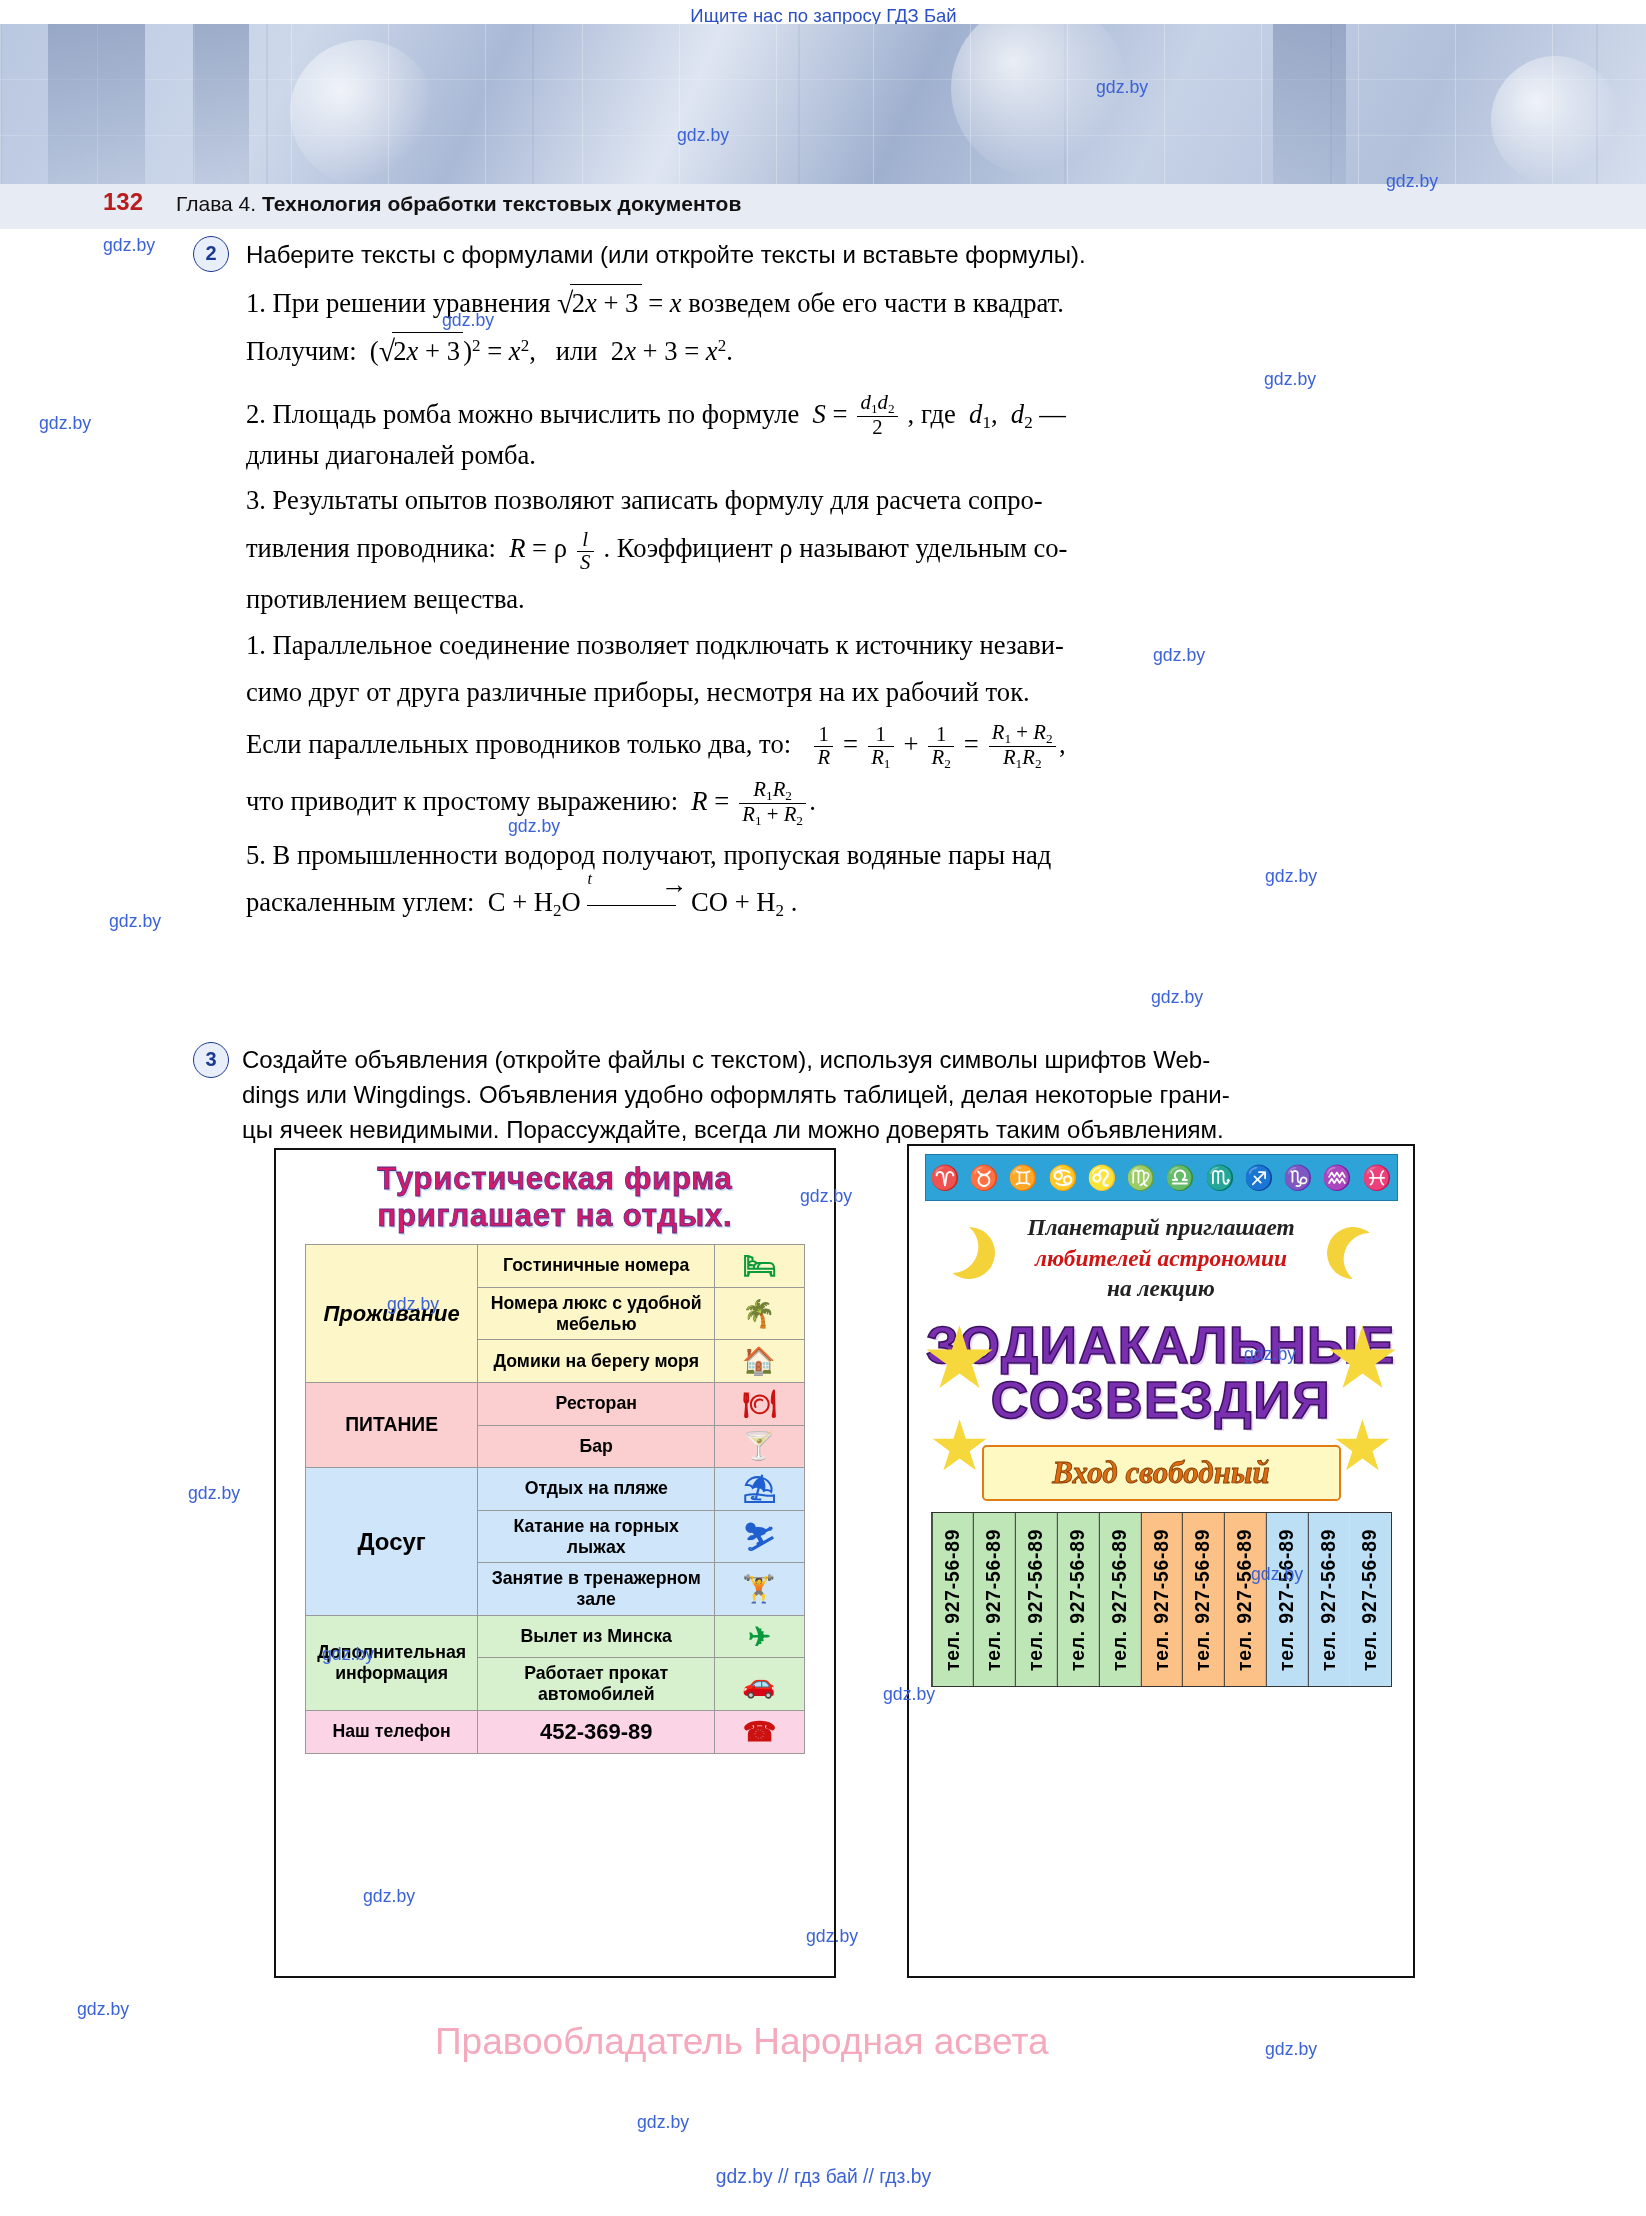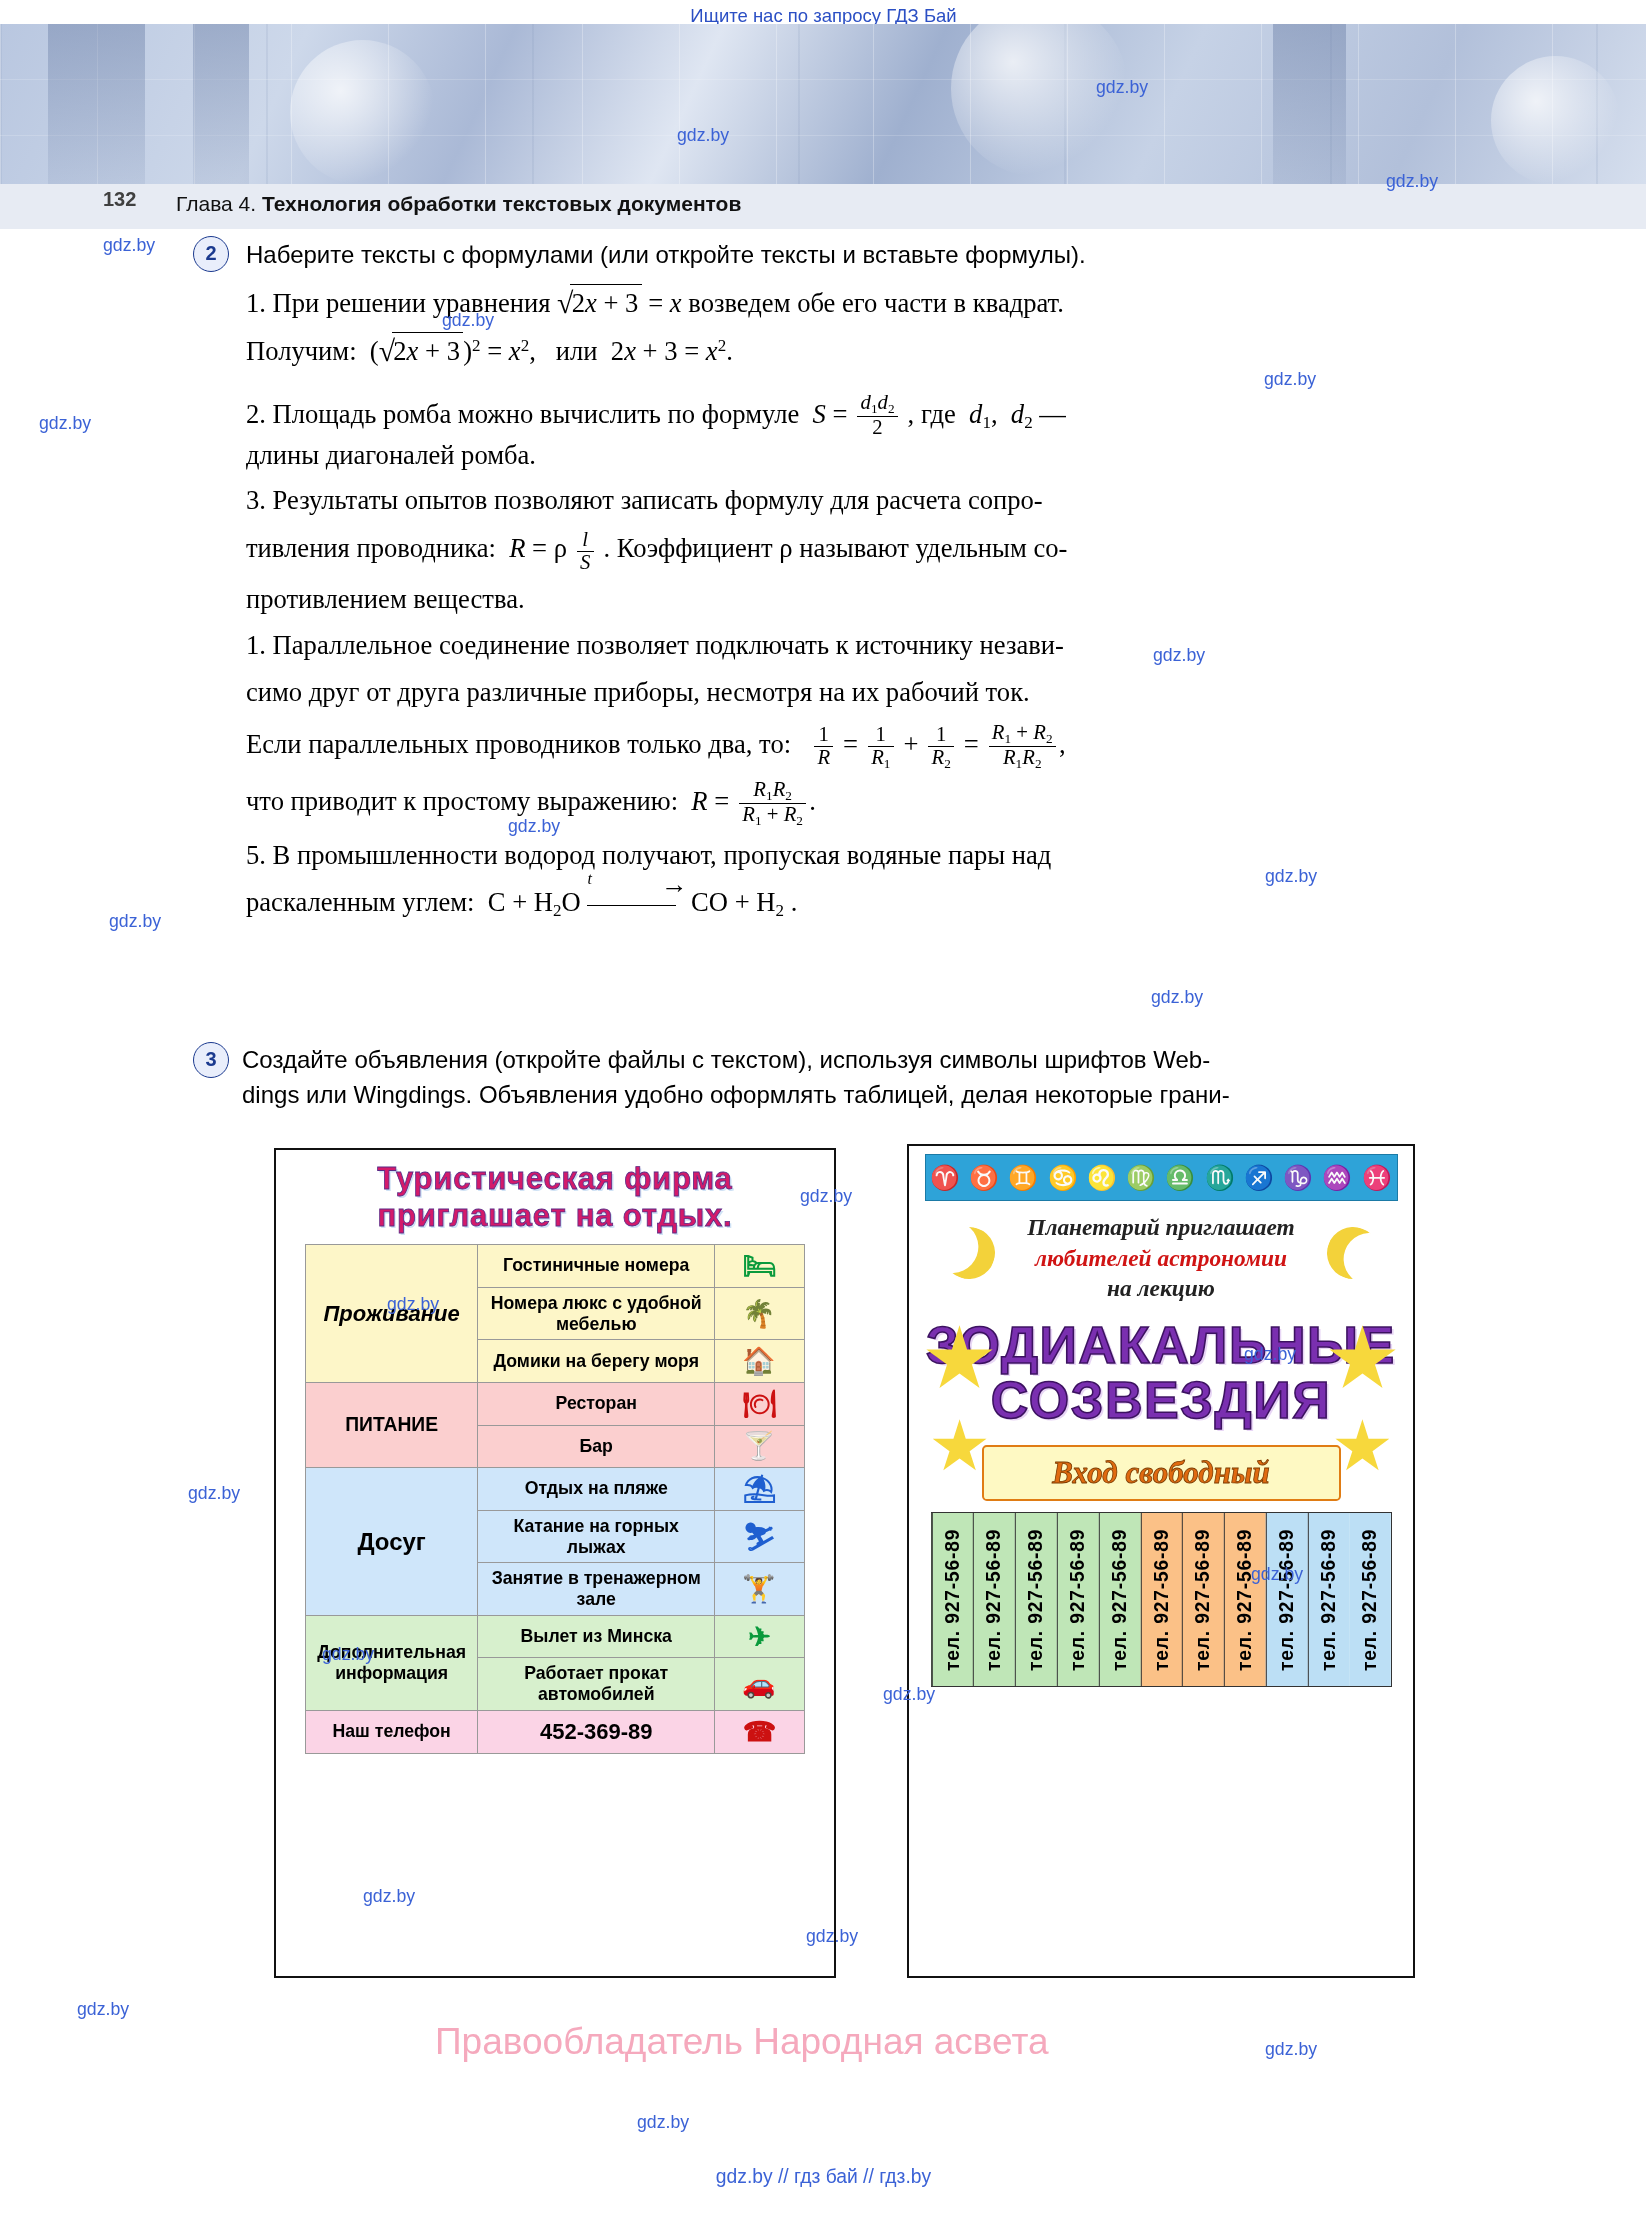--- a/index.html
+++ b/index.html
@@ -44,21 +44,21 @@
     background:linear-gradient(180deg, rgba(105,125,165,.45), rgba(105,125,165,.12));
   }
   
   .page-header{
     position:absolute; left:0; top:184px; width:1647px; height:45px;
     background:#e7ebf3;
     border-bottom:1.6px solid #ffffff;
   }
   .page-number{
     position:absolute; left:103px; top:188px;
-    font-size:20px; font-weight:bold; color:#404040;
+    font-size:24px; font-weight:bold; color:#b91c1c;
   }
   .chapter-line{
     position:absolute; left:176px; top:192px;
     font-size:21px; color:#111;
   }
   .chapter-line b{font-weight:bold;}
 
   
   .wm{
     position:absolute;
@@ -330,20 +330,21 @@
       </span>
       CO + H<span class="sub">2</span> .
     </div>
   </div>
 
   <div class="task" style="position:absolute;left:0;top:806px;width:1647px;">
     <div class="badge" style="left:193px;top:1.6px;">3</div>
     <div style="position:absolute;left:242px;top:1.6px;width:1322px;font-size:24px;line-height:1.46;">
       <div>Создайте объявления (откройте файлы с текстом), используя символы шрифтов Web-</div>
       <div>dings или Wingdings. Объявления удобно оформлять таблицей, делая некоторые грани-</div>
+      <div>цы ячеек невидимыми. Порассуждайте, всегда ли можно доверять таким объявлениям.</div>
     </div>
   </div>
 </div>
 
 <div class="posters">
 
   <div class="poster" id="poster-left">
     <div class="tour-title">
       <div>Туристическая фирма</div>
       <div>приглашает на отдых.</div>

